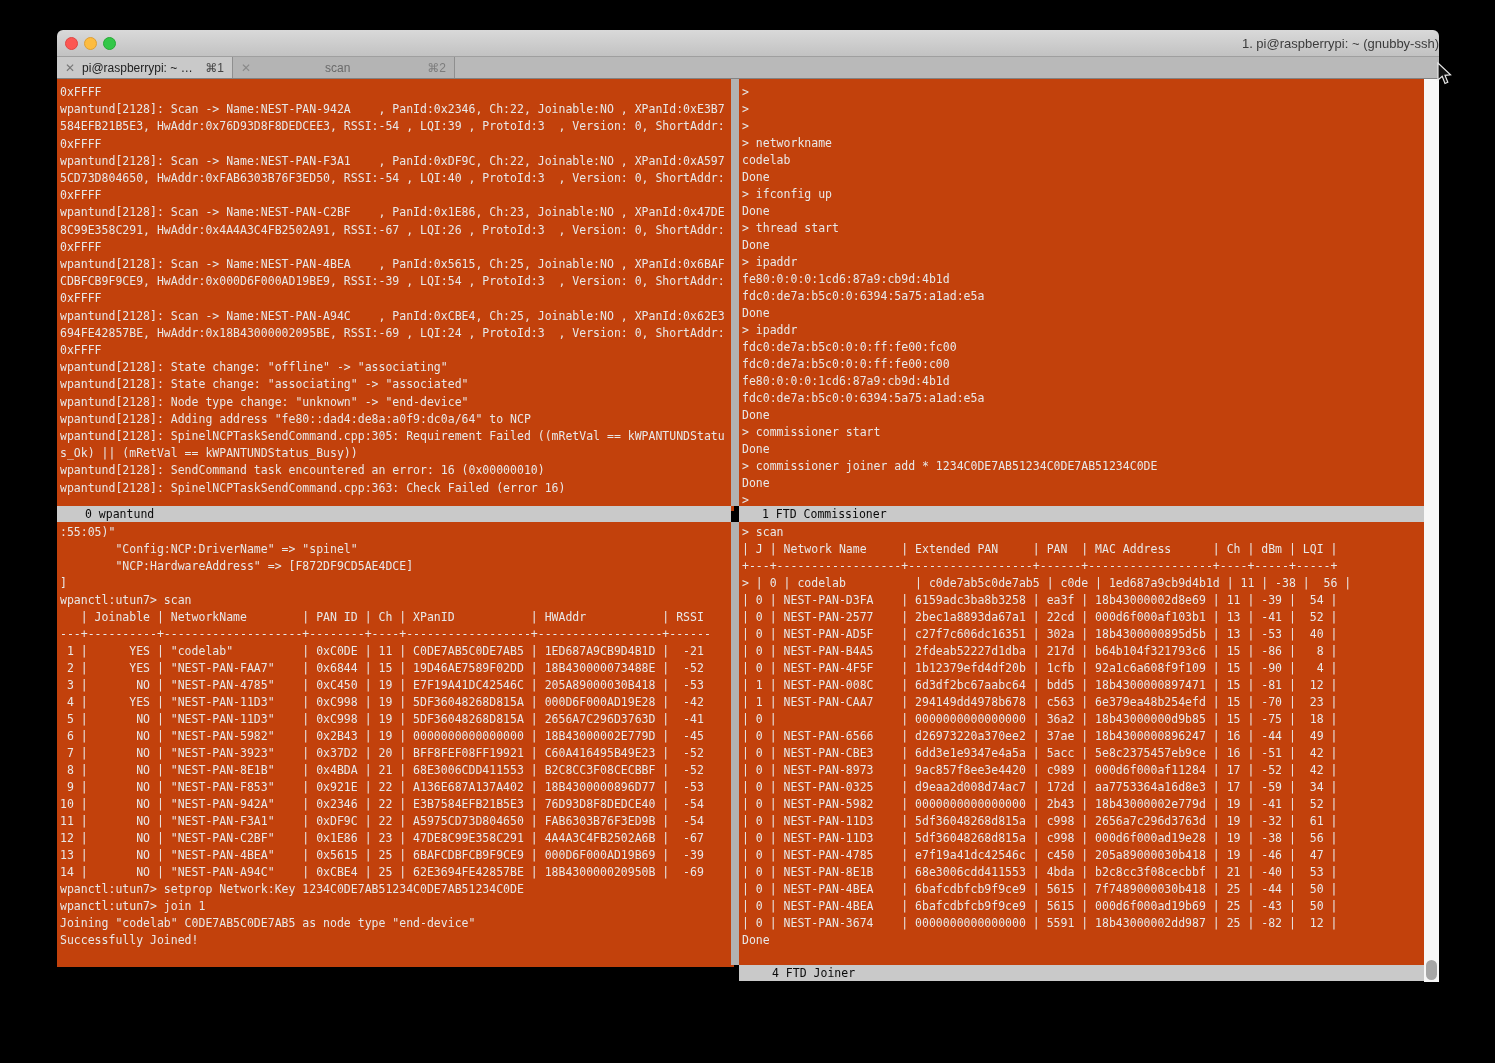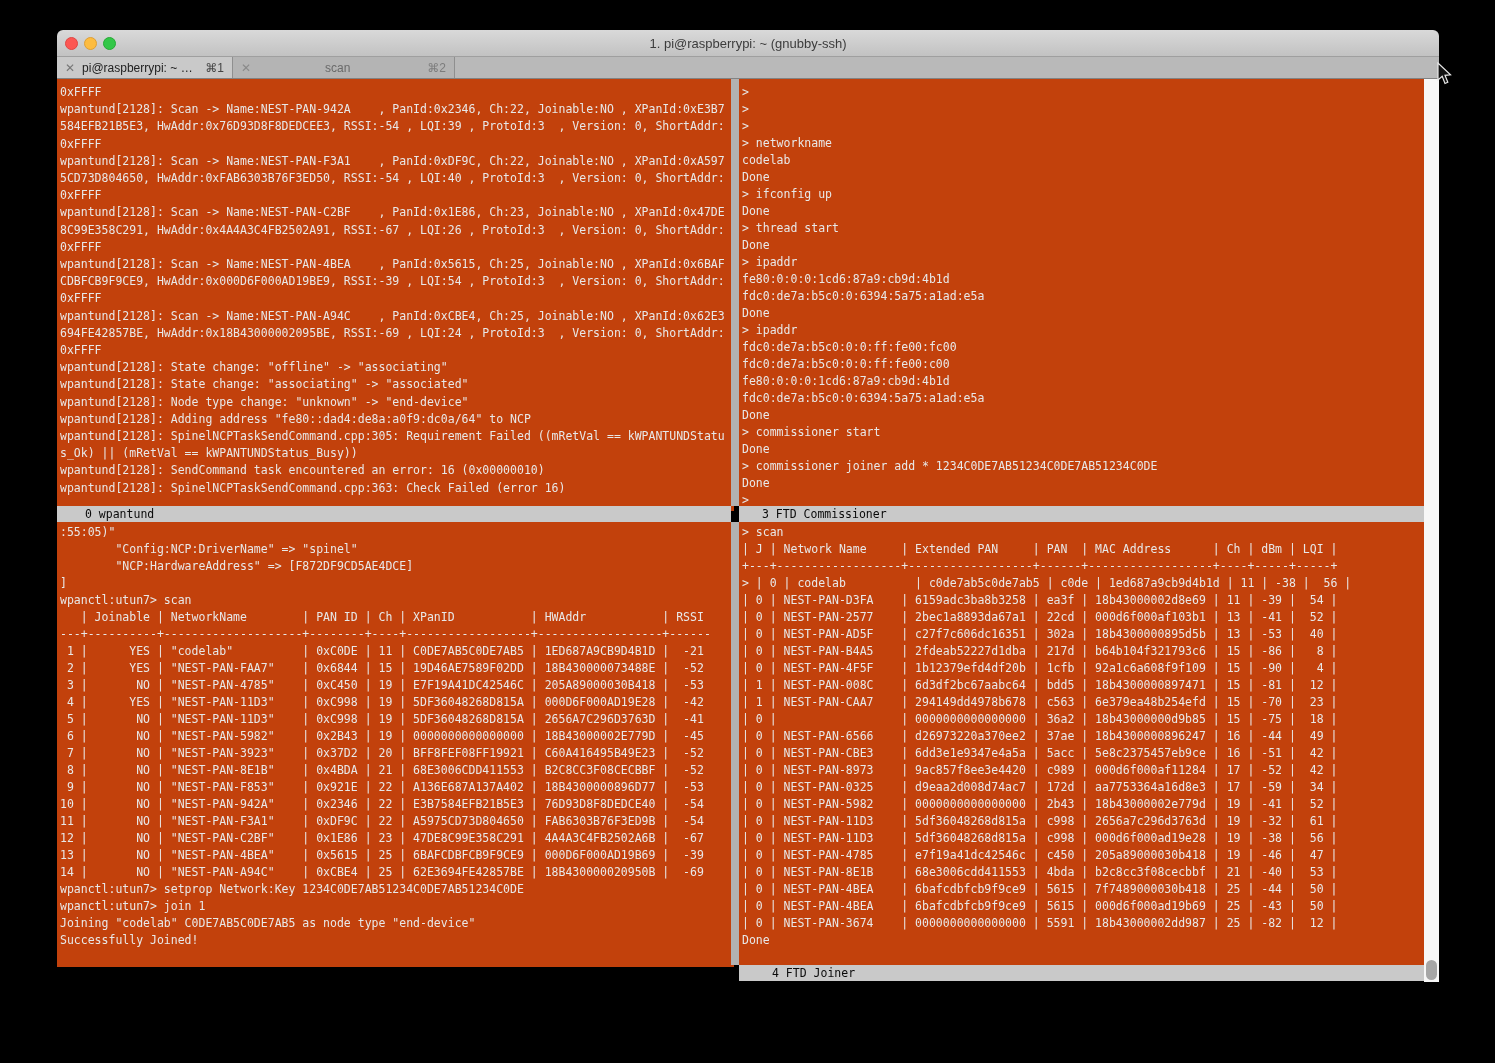--- a/index.html
+++ b/index.html
@@ -18,21 +18,21 @@
     background:linear-gradient(#d9d9d9,#c2c2c2);
     border-bottom:1px solid #9f9f9f;box-sizing:border-box;
   }
   .traffic{position:absolute;left:8px;top:7px;display:flex;gap:6px;}
   .tl{width:13px;height:13px;border-radius:50%;display:inline-block;box-sizing:border-box;}
   .tl.red{background:#fc5753;border:1px solid #df4744;}
   .tl.yellow{background:#fdbc40;border:1px solid #de9f34;}
   .tl.green{background:#33c748;border:1px solid #27aa35;}
   .wtitle{
     position:absolute;left:0;right:0;top:0;height:27px;line-height:27px;
-    text-align:center;font-size:13px;color:#3c3c3c;
+    text-align:right;font-size:13px;color:#3c3c3c;
   }
   
   .tabbar{
     position:absolute;left:0;top:27px;width:100%;height:22px;background:#b4b4b4;
     border-bottom:1px solid #828282;box-sizing:border-box;display:flex;
   }
   .tab{
     height:100%;display:flex;align-items:center;box-sizing:border-box;
     border-right:1px solid #8f8f8f;padding:0 8px;font-size:12px;color:#6a6a6a;
     background:#b4b4b4;
@@ -209,21 +209,21 @@
 | 0 | NEST-PAN-8E1B    | 68e3006cdd411553 | 4bda | b2c8cc3f08cecbbf | 21 | -40 |  53 |
 | 0 | NEST-PAN-4BEA    | 6bafcdbfcb9f9ce9 | 5615 | 7f7489000030b418 | 25 | -44 |  50 |
 | 0 | NEST-PAN-4BEA    | 6bafcdbfcb9f9ce9 | 5615 | 000d6f000ad19b69 | 25 | -43 |  50 |
 | 0 | NEST-PAN-3674    | 0000000000000000 | 5591 | 18b43000002dd987 | 25 | -82 |  12 |
 Done</pre>
 
     <div class="vdivider vd-top"></div>
     <div class="vdivider vd-bottom"></div>
 
     <div class="statusbar sb-ml"><span>0 wpantund</span></div>
-    <div class="statusbar sb-mr"><span>3 FTD Commissioner</span></div>
+    <div class="statusbar sb-mr"><span>1 FTD Commissioner</span></div>
     <div class="statusbar sb-bl"><span>1 NCP Joiner</span></div>
     <div class="statusbar sb-br"><span>4 FTD Joiner</span></div>
 
     <div class="scrollbar">
       <div class="scroll-thumb"></div>
     </div>
   </div>
 </div>
 
 <svg class="mouse" viewBox="0 0 16 24">

